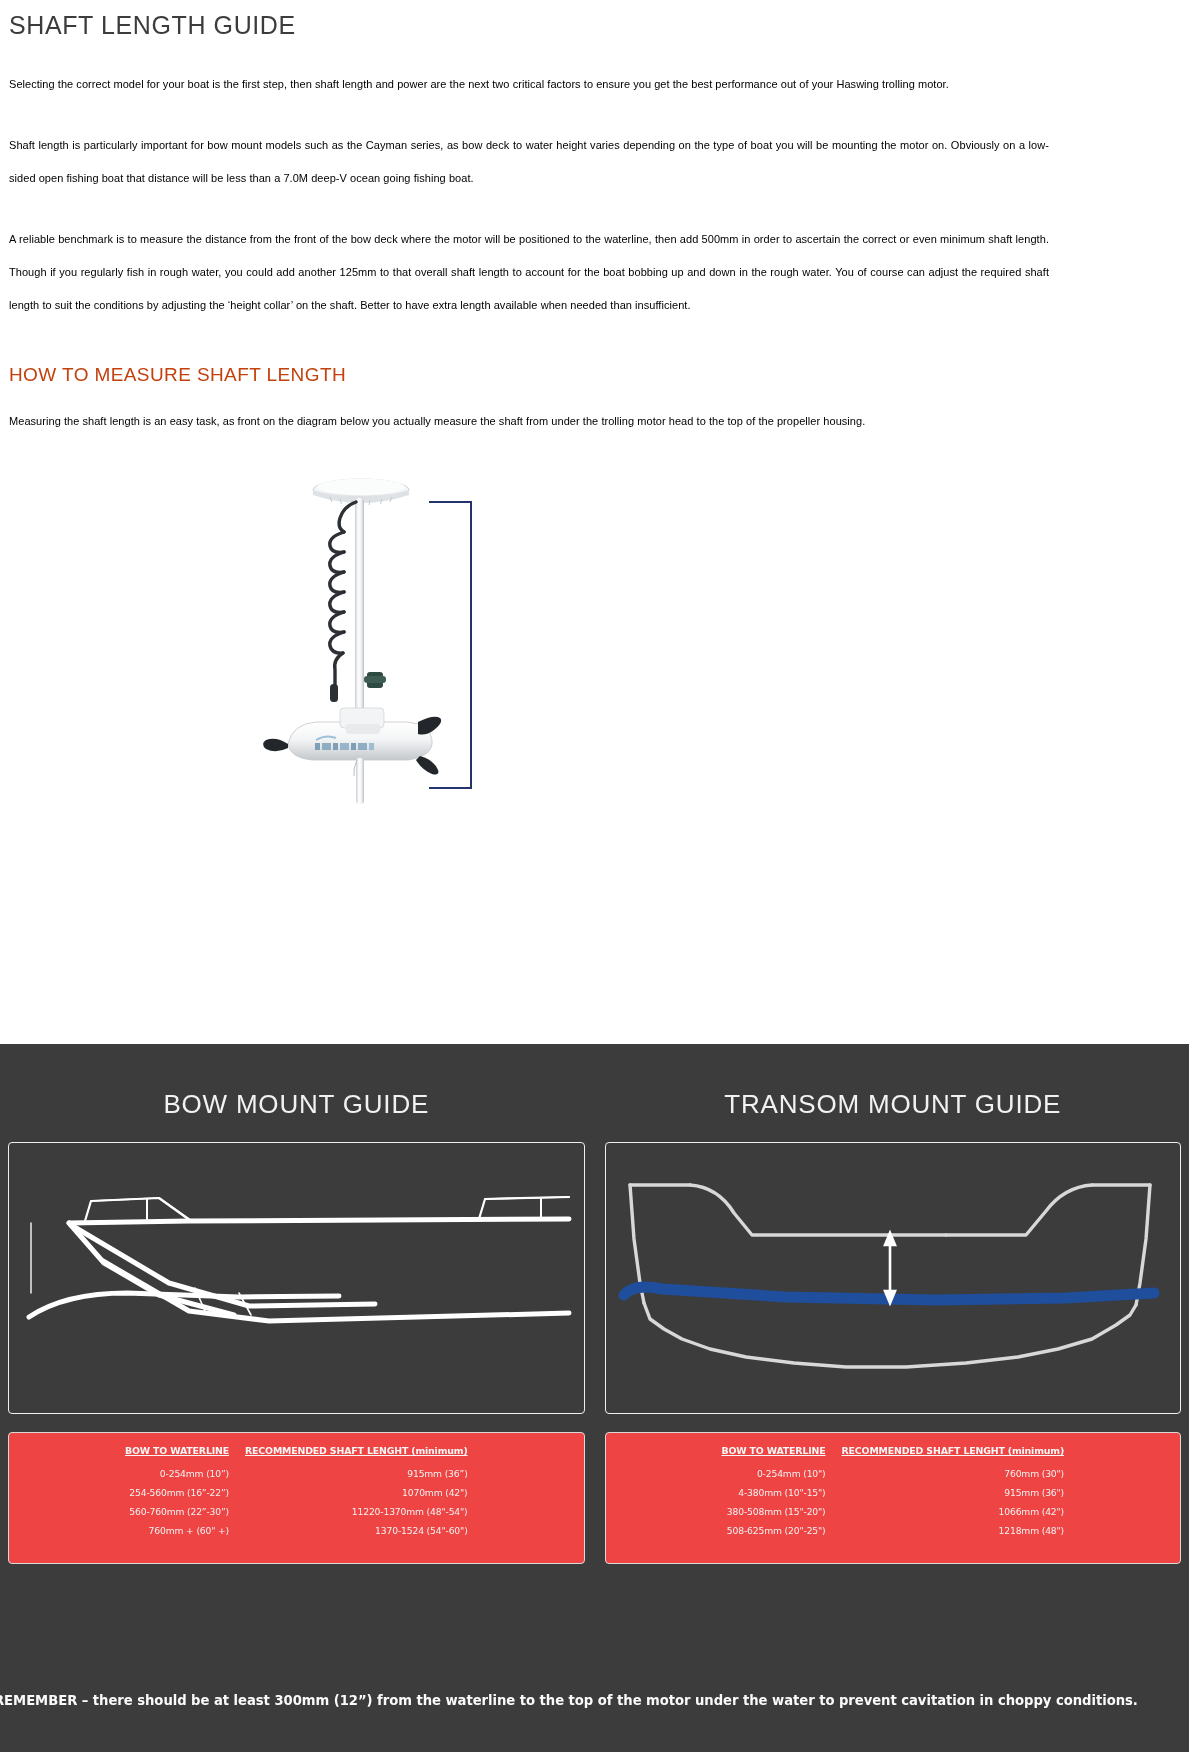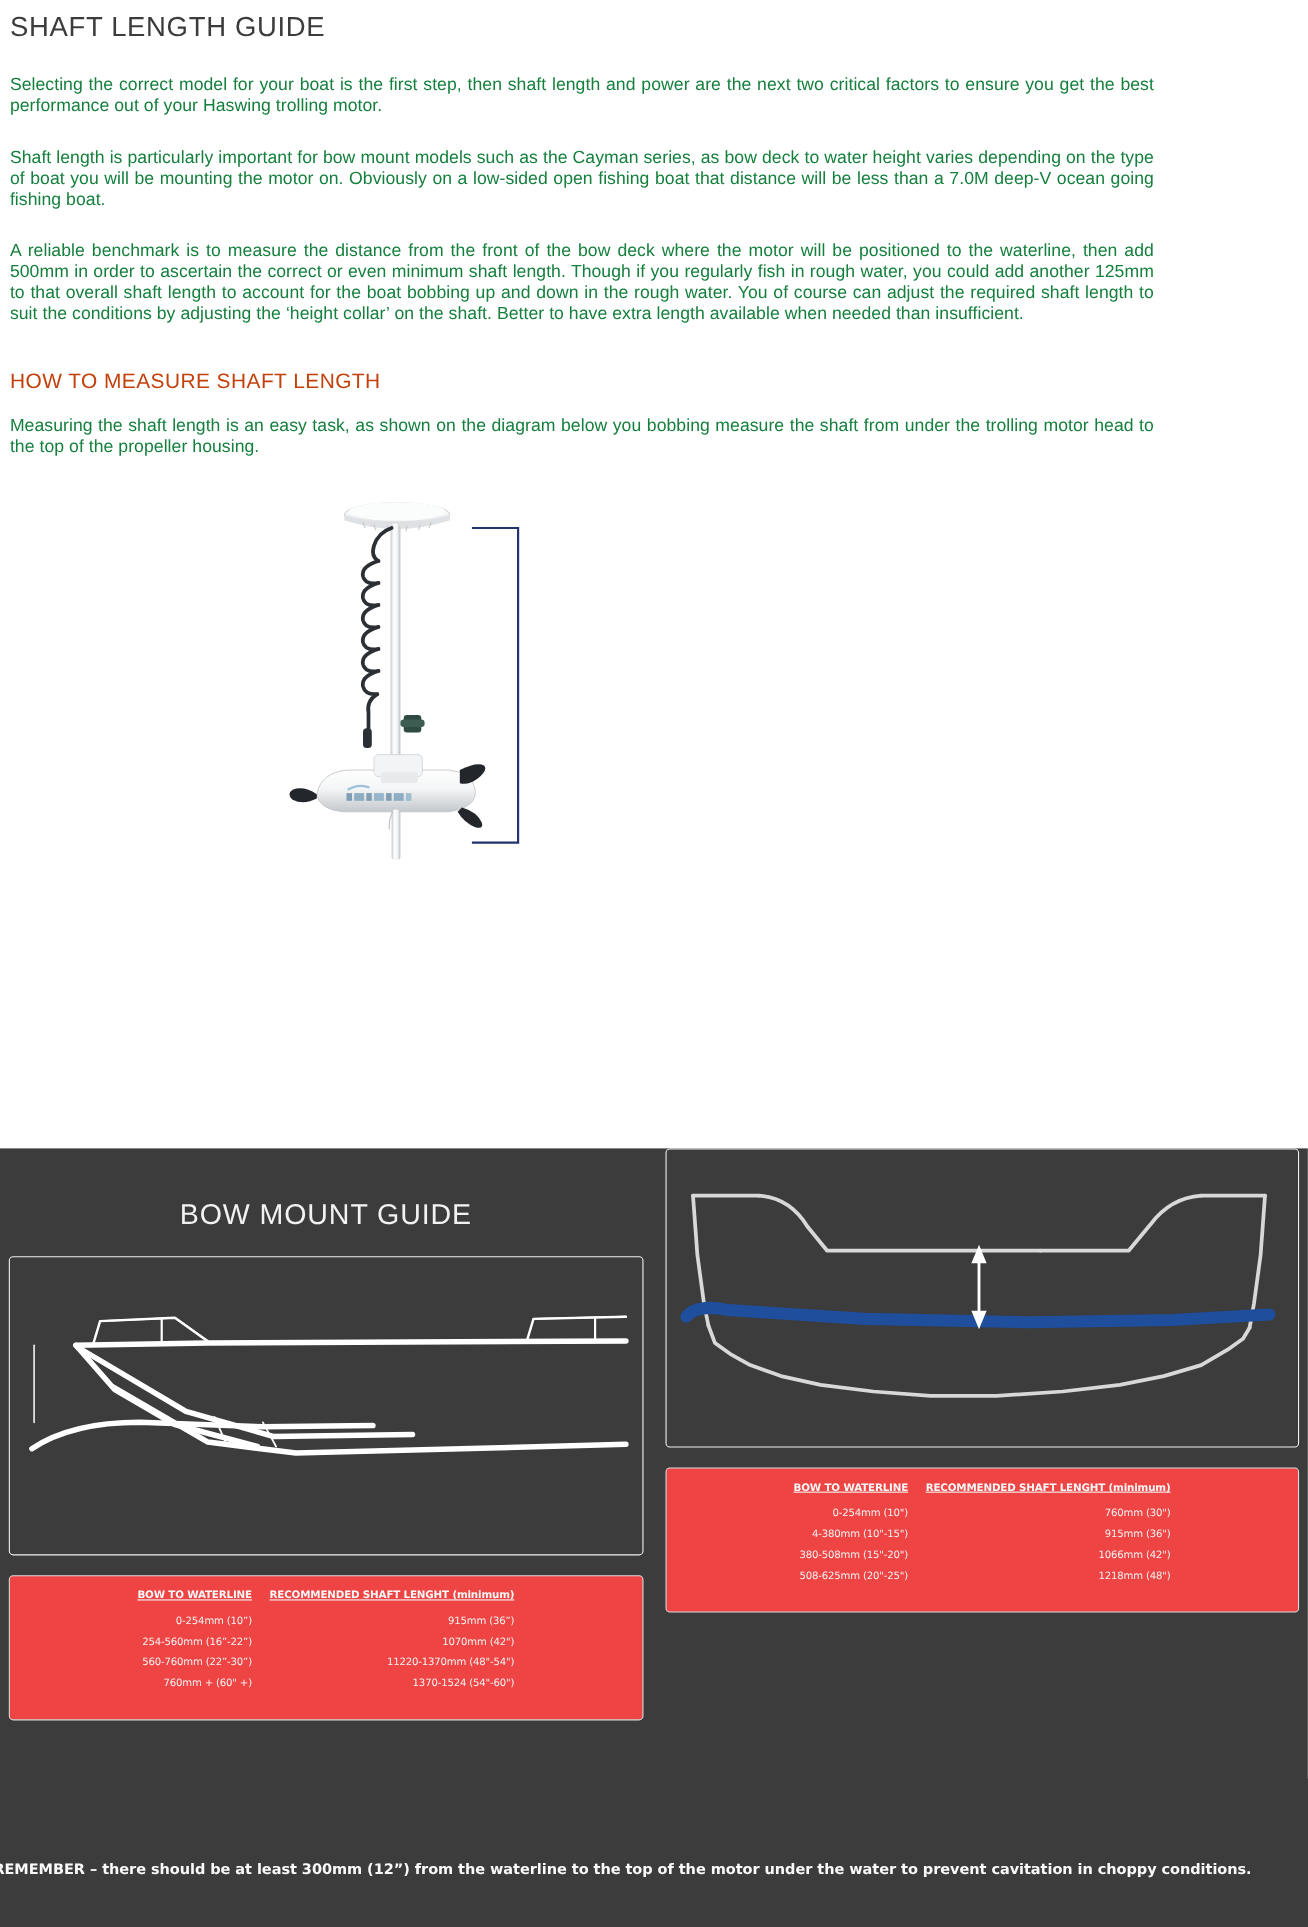--- a/index.html
+++ b/index.html
@@ -31,23 +31,23 @@
     font-size: 19px;
     font-weight: 400;
     letter-spacing: 0.4px;
     color: #c2410c;
     margin-top: 42px;
     margin-bottom: 18px;
     line-height: 1.2;
   }
 
   .para {
-    font-size: 16px;
-    line-height: 19px;
-    color: #15803d;
+    font-size: 11px;
+    line-height: 33px;
+    color: #000000;
     text-align: justify;
     margin-bottom: 28px;
     letter-spacing: 0.05px;
   }
   .para:last-child { margin-bottom: 0; }
 
   
   .diagram-wrap {
     position: relative;
     height: 400px;
@@ -166,21 +166,21 @@
 <div class="article">
 
   <h1 class="page-title">SHAFT LENGTH GUIDE</h1>
 
   <p class="para">Selecting the correct model for your boat is the first step, then shaft length and power are the next two critical factors to ensure you get the best performance out of your Haswing trolling motor.</p>
   <p class="para">Shaft length is particularly important for bow mount models such as the Cayman series, as bow deck to water height varies depending on the type of boat you will be mounting the motor on. Obviously on a low-sided open fishing boat that distance will be less than a 7.0M deep-V ocean going fishing boat.</p>
   <p class="para">A reliable benchmark is to measure the distance from the front of the bow deck where the motor will be positioned to the waterline, then add 500mm in order to ascertain the correct or even minimum shaft length. Though if you regularly fish in rough water, you could add another 125mm to that overall shaft length to account for the boat bobbing up and down in the rough water. You of course can adjust the required shaft length to suit the conditions by adjusting the ‘height collar’ on the shaft. Better to have extra length available when needed than insufficient.</p>
 
   <h2 class="section-title">HOW TO MEASURE SHAFT LENGTH</h2>
 
-  <p class="para">Measuring the shaft length is an easy task, as shown on the diagram below you bobbing measure the shaft from under the trolling motor head to the top of the propeller housing.</p>
+  <p class="para">Measuring the shaft length is an easy task, as front on the diagram below you actually measure the shaft from under the trolling motor head to the top of the propeller housing.</p>
 </div>
 
 <div class="diagram-wrap">
 
   <svg class="motor-svg" width="200" height="360" viewBox="0 0 200 360">
     <defs>
       <linearGradient id="headG" x1="0" y1="0" x2="0" y2="1">
         <stop offset="0%" stop-color="#ffffff"></stop>
         <stop offset="55%" stop-color="#f2f3f4"></stop>
         <stop offset="100%" stop-color="#cfd2d5"></stop>
@@ -318,20 +318,21 @@
             <tr>
               <td class="c1">760mm +  (60" +)</td>
               <td class="c2">1370-1524 (54"-60")</td>
             </tr>
           </tbody>
         </table>
       </div>
     </div>
 
     <div class="guide-col">
+      <div class="guide-heading">TRANSOM MOUNT GUIDE</div>
 
       <div class="guide-figure">
         <svg width="568" height="270" viewBox="0 0 568 270">
           <g fill="none" stroke="#d8d8d8" stroke-linecap="round" stroke-linejoin="round" stroke-width="3.4">
 
             <path d="M24 42 L84 42"></path>
 
             <path d="M24 42 L28 96 L34 140 L38 160"></path>
 
             <path d="M84 42 Q112 44 128 70 L146 92 L340 92"></path>

